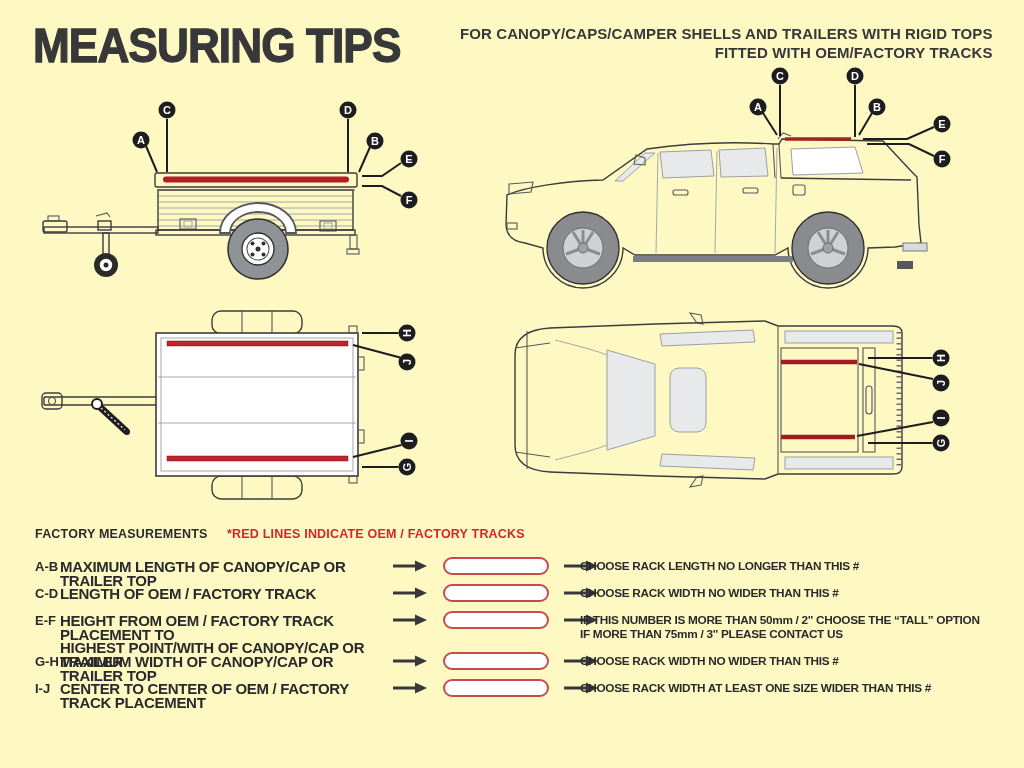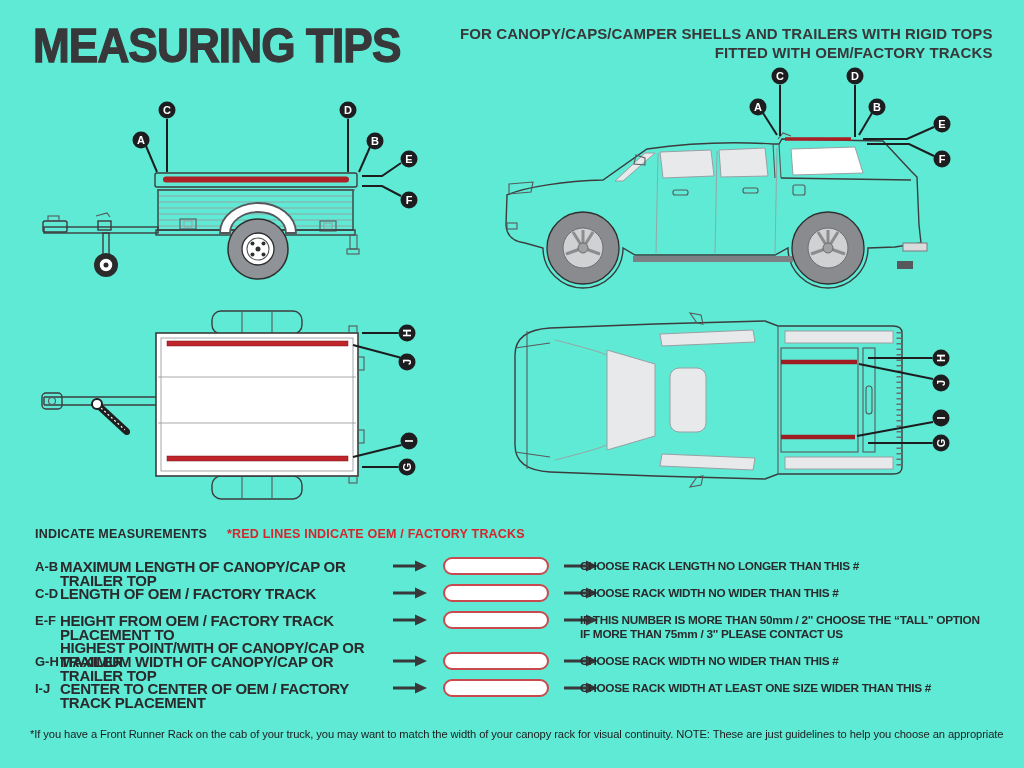--- a/index.html
+++ b/index.html
@@ -1,18 +1,18 @@
 <!DOCTYPE html>
 <html><head>
 <meta charset="utf-8">
 <style>
   * { margin:0; padding:0; box-sizing:border-box; }
   html,body { width:1024px; height:768px; background:#ffffff; overflow:hidden;
               font-family:"Liberation Sans", sans-serif; }
-  #page { position:relative; width:1024px; height:768px; background:#5eead4; }
+  #page { position:relative; width:1024px; height:768px; background:#fef9c3; }
 
   
   .title { position:absolute; left:33px; top:18px; font-size:48px; font-weight:700;
            color:#38383a; letter-spacing:-1px; transform:scaleX(.92); transform-origin:left top;
            -webkit-text-stroke:1.3px #38383a; white-space:nowrap; }
   .subtitle { position:absolute; left:460px; top:24px; font-size:15px; font-weight:700;
               color:#38383a; line-height:19px; letter-spacing:.1px; white-space:pre-line;text-align:right; }
 
   
   svg { position:absolute; overflow:visible; }
@@ -333,21 +333,21 @@
           <circle cx="446" cy="118" r="8.5" fill="#1d1d1f"></circle>
           <text class="lbl" transform="translate(446 118) rotate(-90)" x="0" y="4">I</text>
         </g>
       <g>
           <circle cx="446" cy="143" r="8.5" fill="#1d1d1f"></circle>
           <text class="lbl" transform="translate(446 143) rotate(-90)" x="0" y="4">G</text>
         </g>
     </g>
   </svg>
 
-  <div class="sec-title">INDICATE MEASUREMENTS</div>
+  <div class="sec-title">FACTORY MEASUREMENTS</div>
   <div class="red-note">*RED LINES INDICATE OEM / FACTORY TRACKS</div>
 
   <div class="mrow" style="top:559px;">
     <div class="pair">A-B</div>
     <div class="desc">MAXIMUM  LENGTH OF CANOPY/CAP OR TRAILER TOP</div>
     <svg class="arrow1" width="34" height="12">
         <line x1="0" y1="6" x2="23" y2="6" stroke="#38383a" stroke-width="3"></line>
         <polygon points="22,0.5 34,6 22,11.5" fill="#38383a"></polygon>
       </svg>
     <div class="pill"></div>
@@ -414,16 +414,15 @@
       </svg>
     <div class="pill"></div>
     <svg class="arrow2" width="34" height="12">
         <line x1="0" y1="6" x2="23" y2="6" stroke="#38383a" stroke-width="3"></line>
         <polygon points="22,0.5 34,6 22,11.5" fill="#38383a"></polygon>
       </svg>
     <div class="instr">CHOOSE RACK WIDTH AT LEAST ONE SIZE WIDER THAN THIS #</div>
   </div>
 
   <div class="footer">
-    <div class="l1">*If you have a Front Runner Rack on the cab of your truck, you may want to match the width of your canopy rack for visual continuity. NOTE: These are just guidelines to help you choose an appropriate</div>
   </div>
 
 </div>
 
 </body></html>

